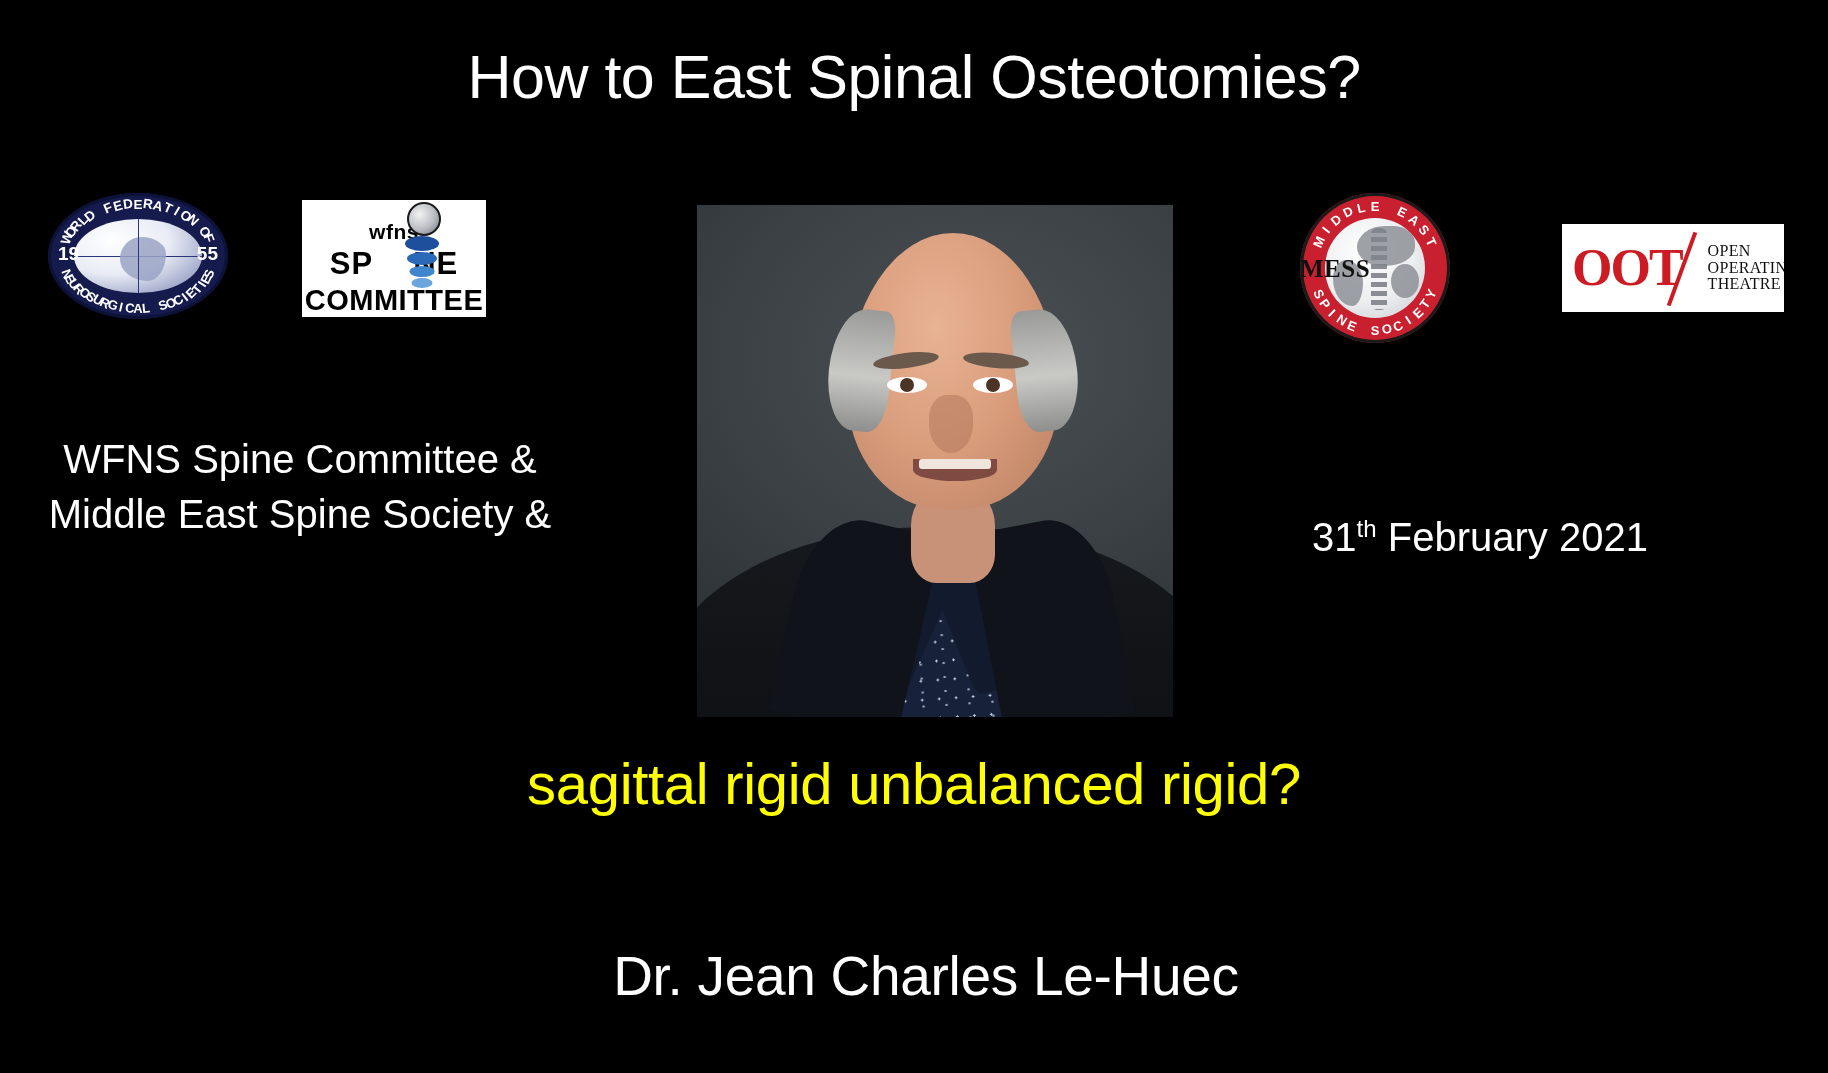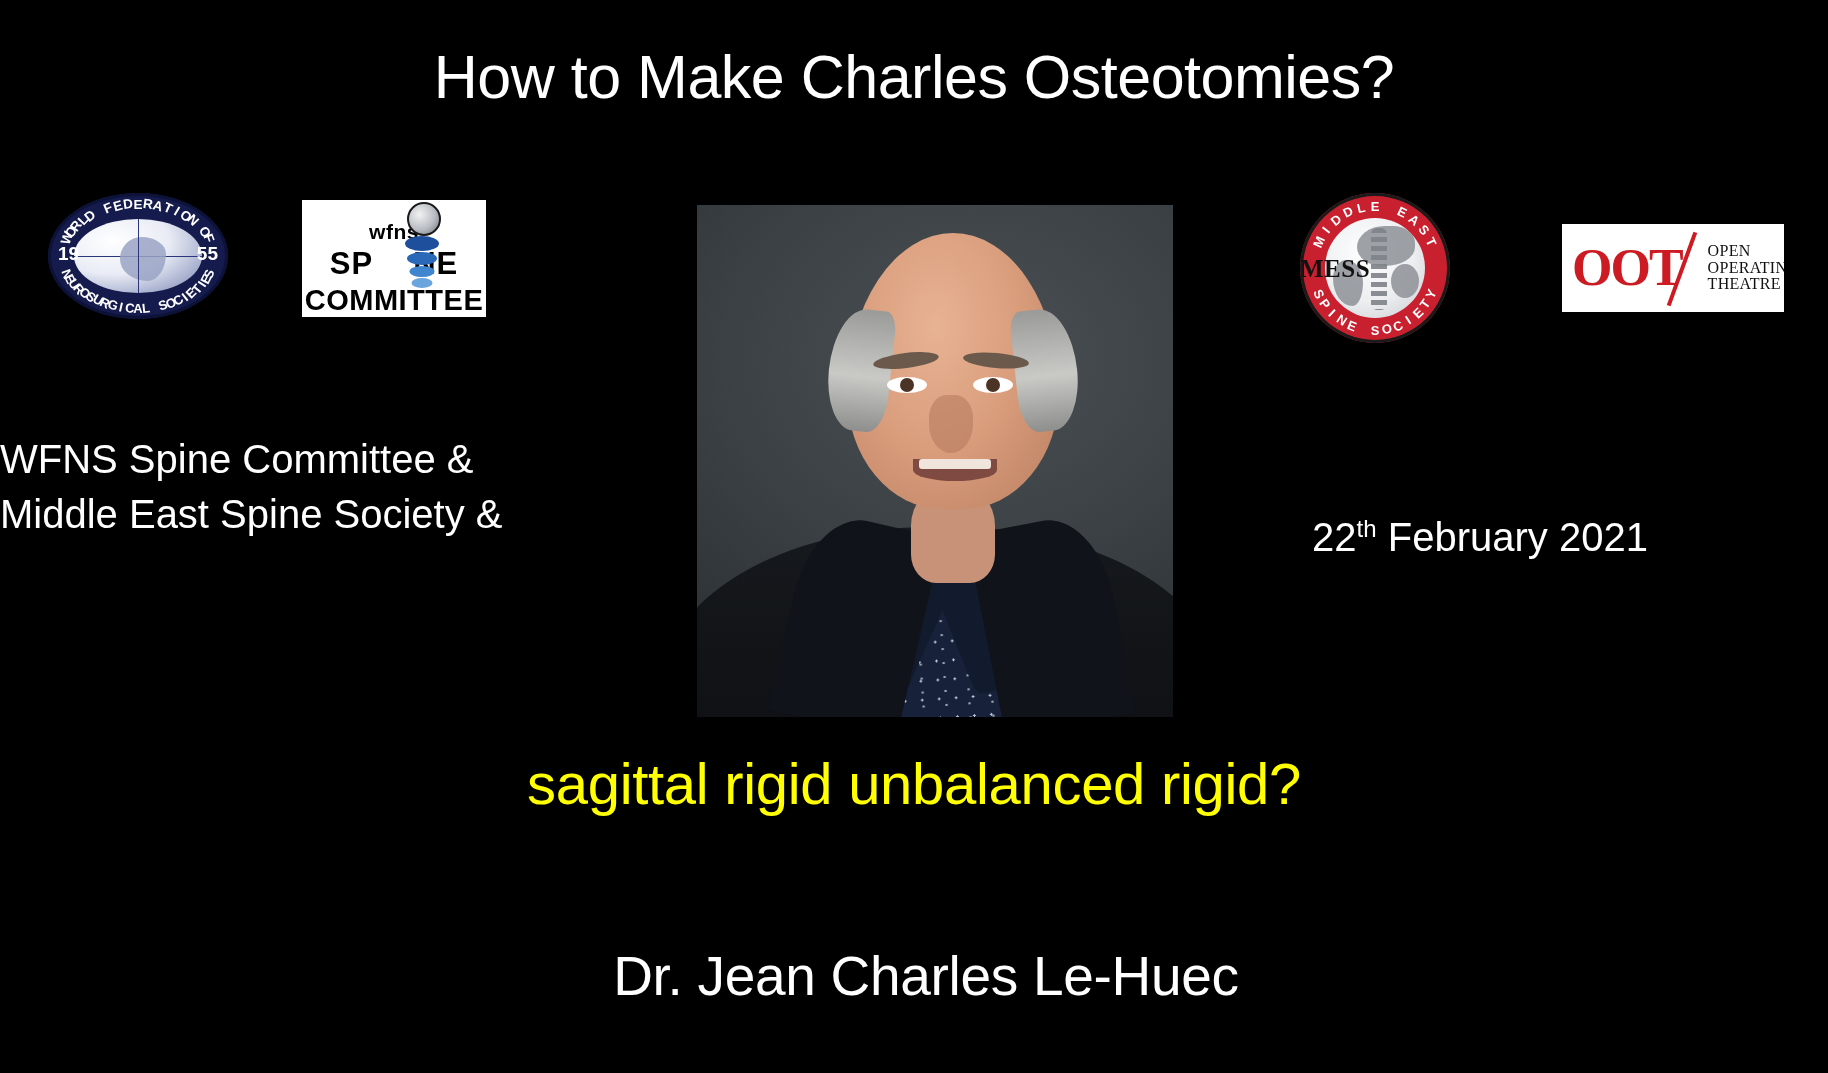--- a/index.html
+++ b/index.html
@@ -439,20 +439,21 @@
     background: #efe5dd;
     border-radius: 3px;
   }
 
   
   .org-block {
     position: absolute;
     left: 0;
     top: 432px;
     width: 600px;
+    text-align: center;
     color: #ffffff;
     font-size: 40px;
     line-height: 1.38;
     font-weight: 400;
   }
   .date-block {
     position: absolute;
     left: 1240px;
     top: 515px;
     width: 480px;
@@ -489,21 +490,21 @@
     font-size: 55px;
     font-weight: 400;
     letter-spacing: -0.3px;
   }
 </style>
 </head>
 <body>
 
 <div id="slide">
 
-  <div class="slide-title">How to Make Charles Osteotomies?</div>
+  <div class="slide-title">How to East Spinal Osteotomies?</div>
 
   <div class="logo" id="logo-wfns">
     <div class="wfns-ellipse"></div>
     <div class="wfns-globe">
       <div class="wfns-continent"></div>
     </div>
     <div class="wfns-arc-top" id="wfns-arc-top">
         <span class="wfns-arc-char" style="font-size: 13.5px; left: 18.5834px; top: 45.215px; transform: translate(-50%, -50%) rotate(290deg);">W</span>
         <span class="wfns-arc-char" style="font-size: 13.5px; left: 22.7581px; top: 38.7657px; transform: translate(-50%, -50%) rotate(297.778deg);">O</span>
         <span class="wfns-arc-char" style="font-size: 13.5px; left: 28.17px; top: 32.7624px; transform: translate(-50%, -50%) rotate(305.556deg);">R</span>
@@ -646,21 +647,21 @@
       <div>OPERATING</div>
       <div>THEATRE</div>
     </span>
   </div>
 
   <div class="org-block">
     <div>WFNS Spine Committee &amp;</div>
     <div>Middle East Spine Society &amp;</div>
   </div>
 
-  <div class="date-block"><span>22</span><sup>th</sup><span> February 2021</span></div>
+  <div class="date-block"><span>31</span><sup>th</sup><span> February 2021</span></div>
 
   <div class="subject-block">
     <div>sagittal rigid unbalanced rigid?</div>
   </div>
 
   <div class="speaker-block">Dr. Jean Charles Le-Huec</div>
 
 </div>
 
 </body></html>

